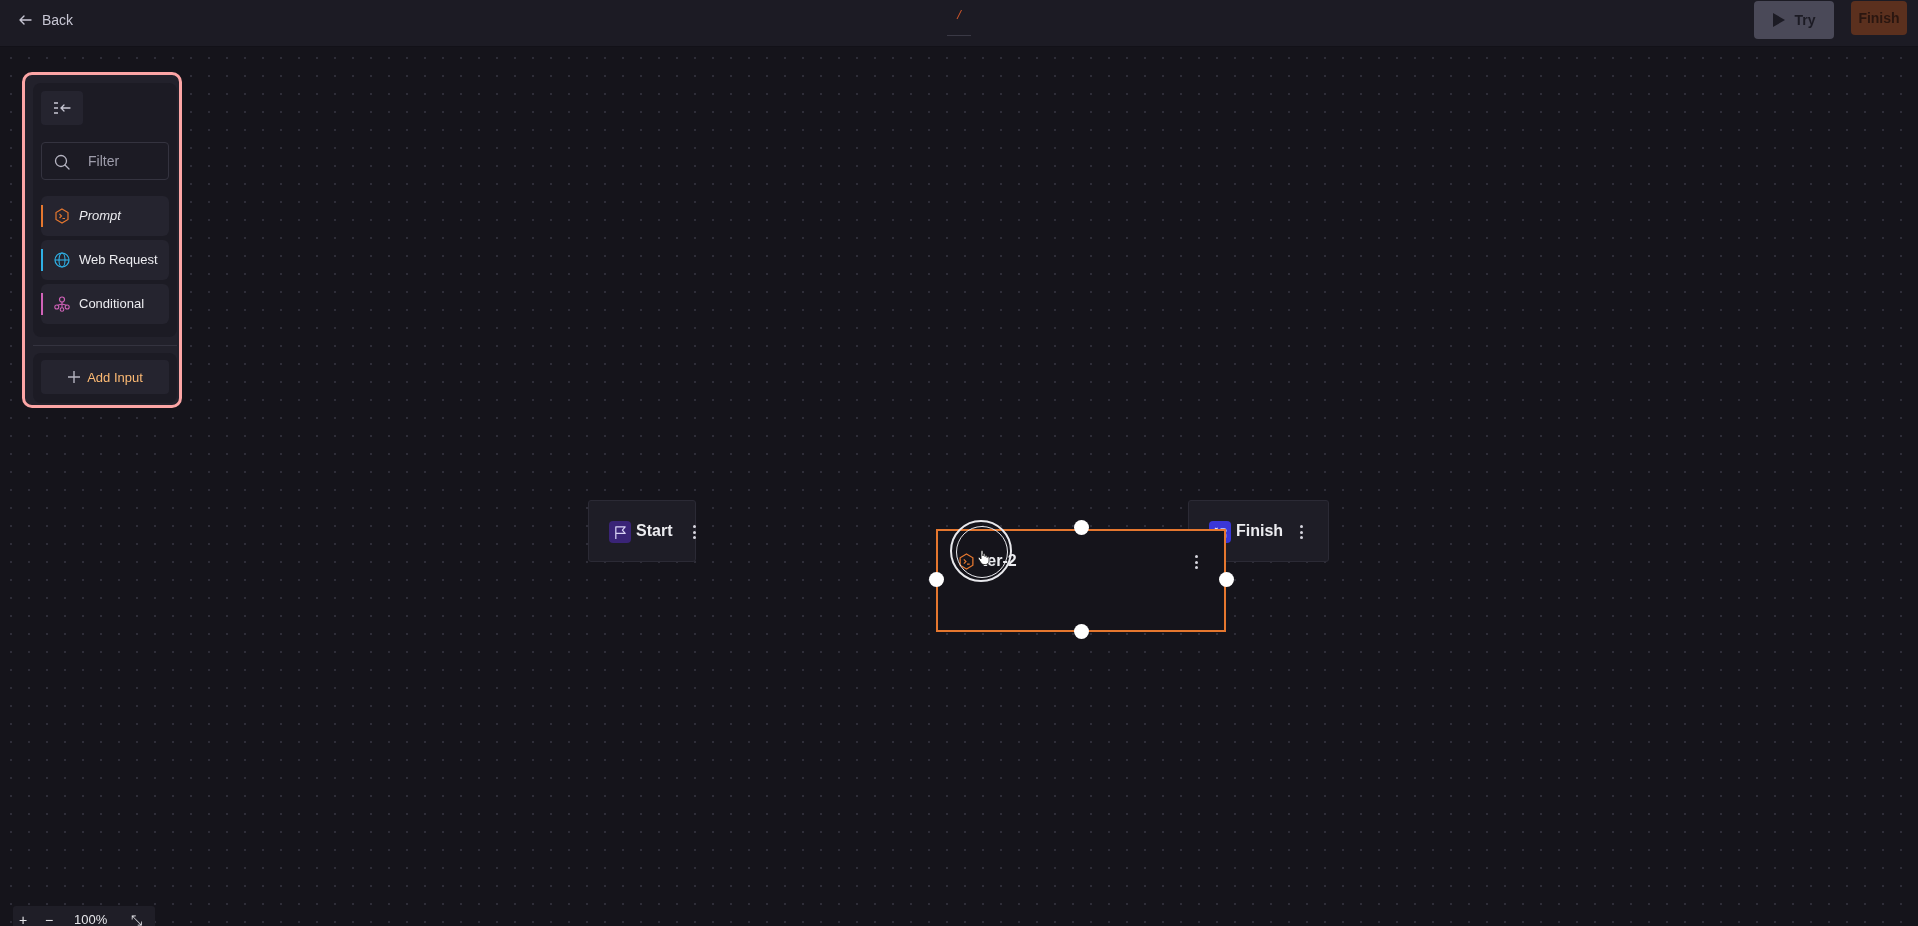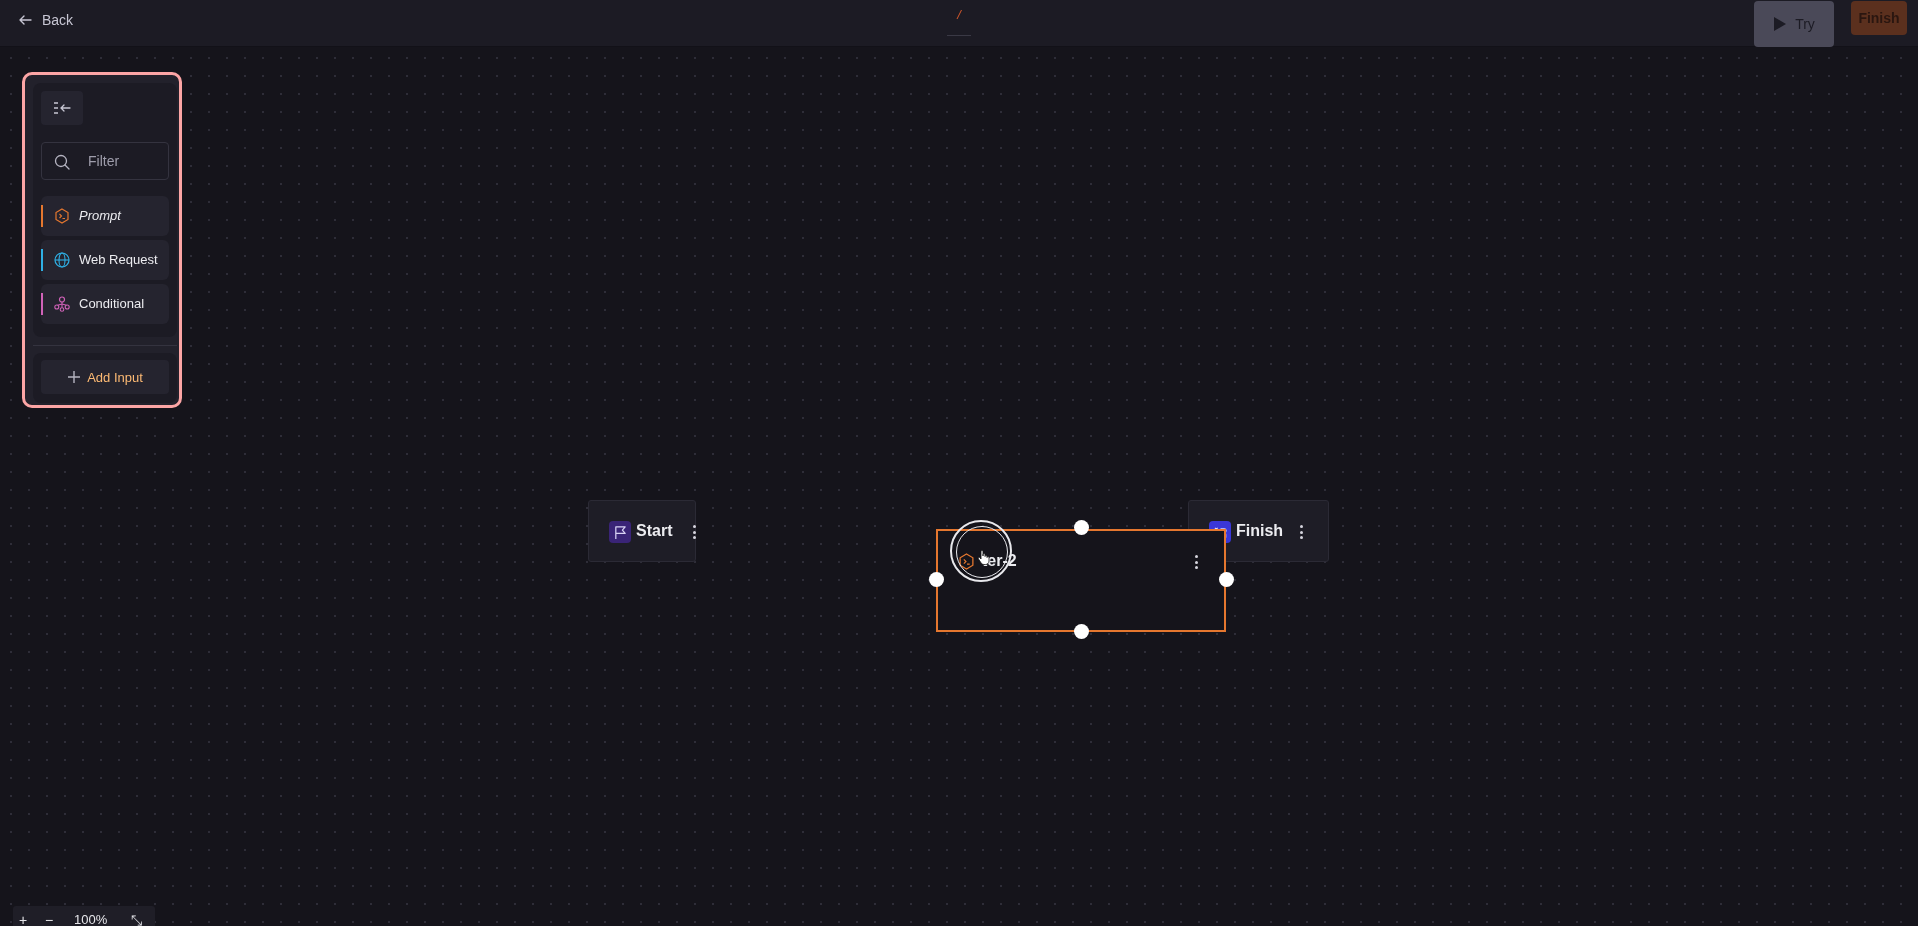--- a/index.html
+++ b/index.html
@@ -20,24 +20,24 @@
       color: #c7c6d3; font-size: 14px; cursor: pointer;
     }
     .back-btn svg { width: 14px; height: 14px; }
     .title-wrap {
       position: absolute; left: 944px; top: 6px; width: 30px; height: 30px;
       display: flex; flex-direction: column; align-items: center;
     }
     .title-text { color: #d0562b; font-size: 13px; font-style: italic; line-height: 18px; }
     .title-underline { width: 24px; height: 1px; background: #3a3945; margin-top: 11px; }
     .try-btn {
-      position: absolute; left: 1754px; top: 1px; width: 80px; height: 46px;
+      position: absolute; left: 1754px; top: 1px; width: 80px; height: 38px;
       background: #4a4958; border-radius: 4px;
       display: flex; align-items: center; justify-content: center; gap: 8px;
-      color: #1c1b24; font-size: 14px; font-weight: normal; cursor: pointer;
+      color: #1c1b24; font-size: 14px; font-weight: bold; cursor: pointer;
     }
     .try-btn svg { width: 14px; height: 16px; }
     .finish-btn {
       position: absolute; left: 1851px; top: 1px; width: 56px; height: 34px;
       background: #5b301e; border-radius: 4px;
       display: flex; align-items: center; justify-content: center;
       color: #2a1610; font-size: 14px; font-weight: bold; cursor: pointer;
     }
     .canvas {
       position: absolute; left: 0; top: 48px; width: 1918px; height: 878px;

